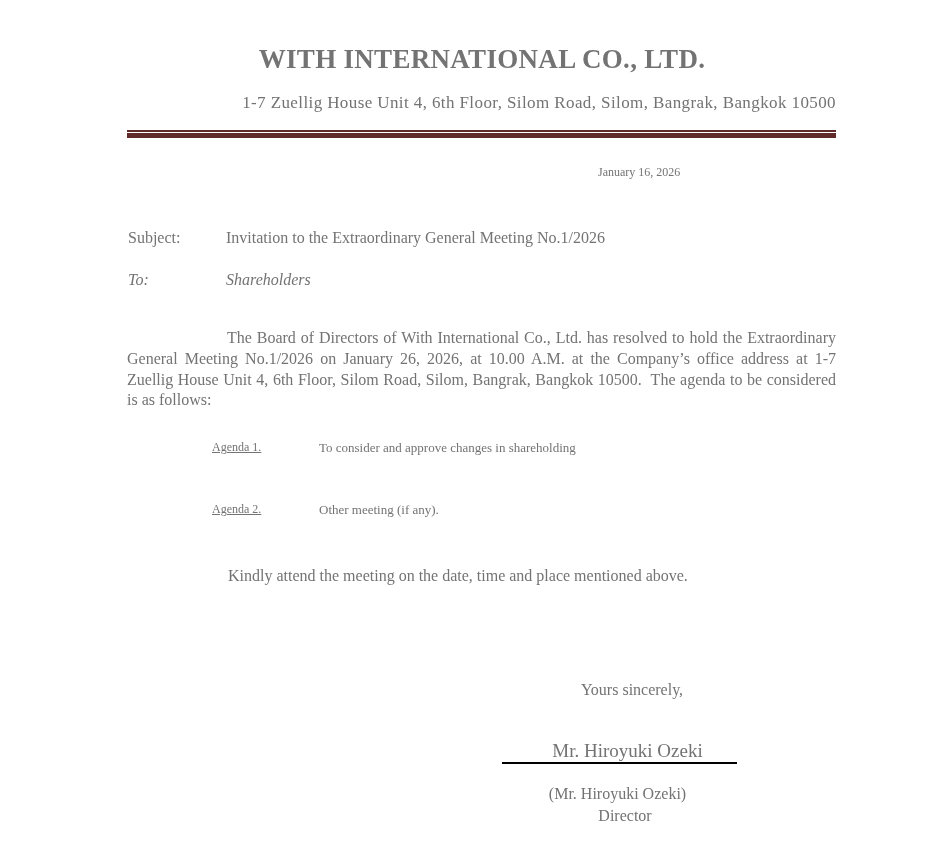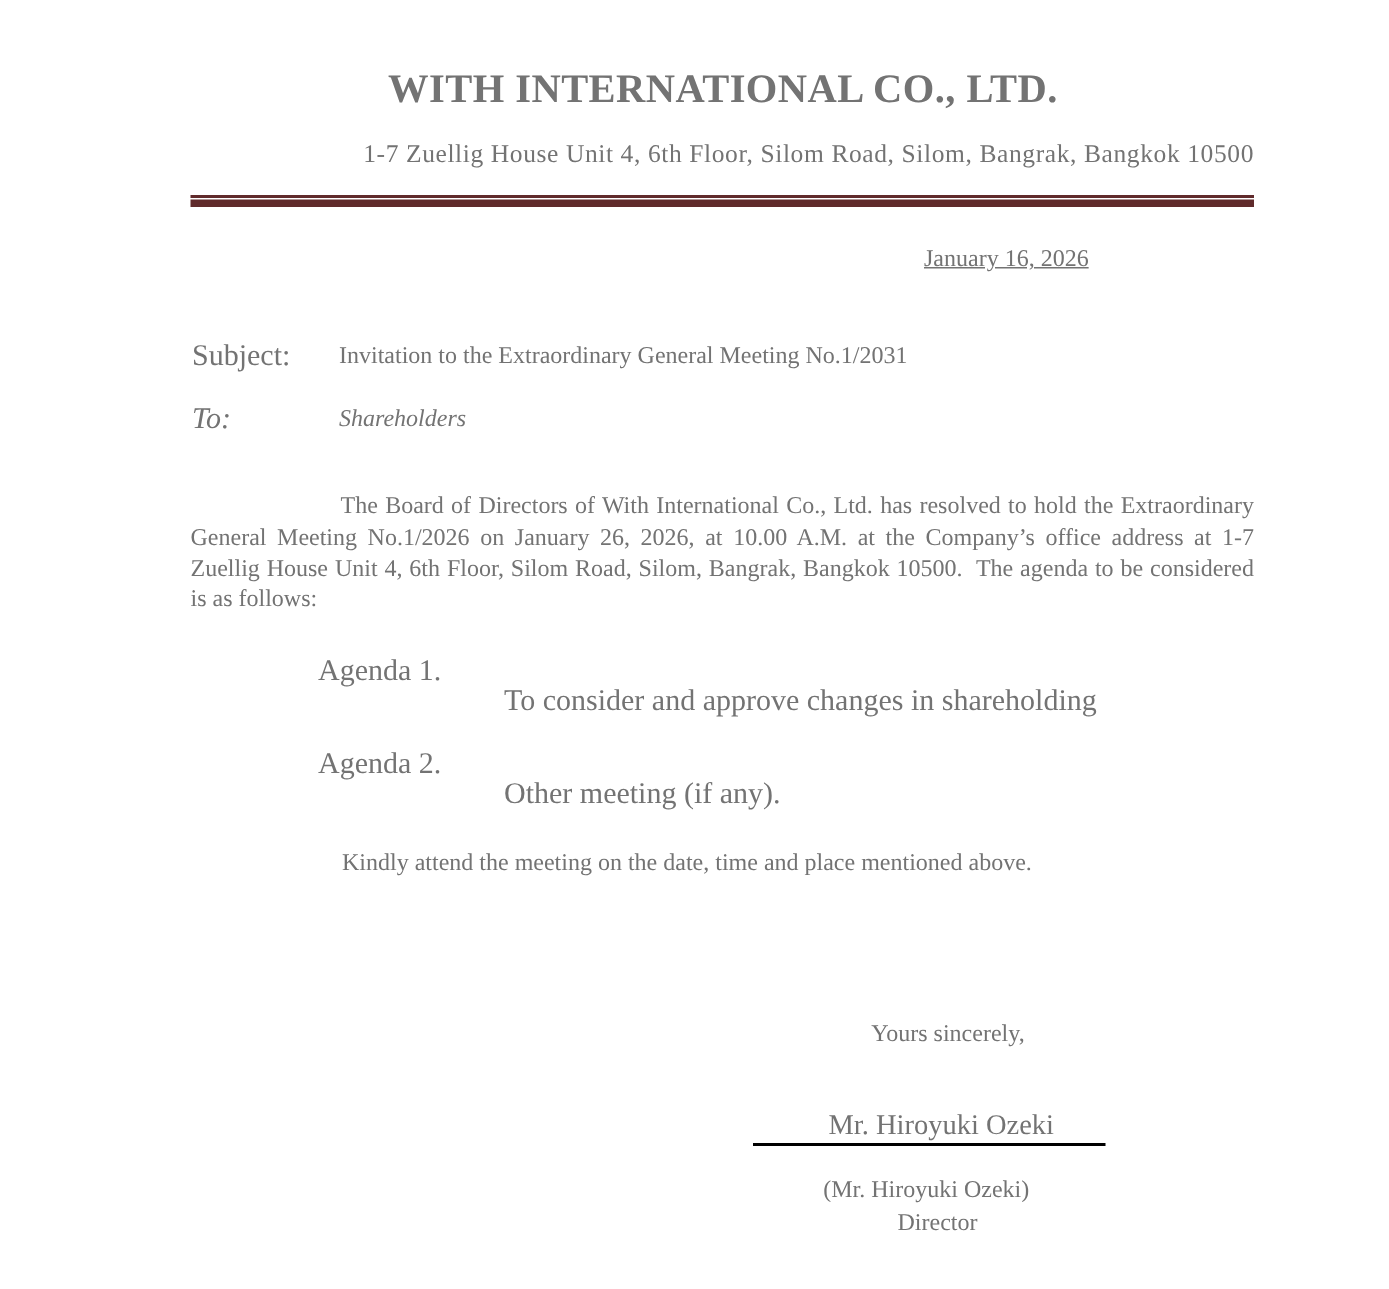--- a/index.html
+++ b/index.html
@@ -36,44 +36,43 @@
   }
   .header-rule {
     top: 130px; left: 127px; width: 709px;
     height: 8px;
     box-sizing: border-box;
     border-top: 2px solid #602a2b;
     border-bottom: 5px solid #602a2b;
   }
 
   .letter-date {
-    top: 162px; left: 616px;
-    font-size: 16px;
+    top: 162px; left: 598px;
+    font-size: 12px;
     line-height: 21px;
     white-space: nowrap;
-    text-decoration: underline;
   }
 
   .meta-row { left: 0; width: 926px; height: 21px; }
-  .meta-row .label { position: absolute; left: 128px; font-size: 20px; line-height: 21px; white-space: nowrap; }
+  .meta-row .label { position: absolute; left: 128px; font-size: 16px; line-height: 21px; white-space: nowrap; }
   .meta-row .value { position: absolute; left: 226px; font-size: 16px; line-height: 21px; white-space: nowrap; }
   .subject-row { top: 227px; }
   .to-row { top: 269px; font-style: italic; }
 
   .body-paragraph {
     top: 312px; left: 127px; width: 709px;
     font-size: 16px;
     line-height: 20.8px;
     text-align: justify;
     text-indent: 100px;
   }
 
   .agenda-row { left: 0; width: 926px; height: 21px; }
-  .agenda-row .agenda-label { position: absolute; left: 212px; font-size: 20px; line-height: 21px; white-space: nowrap; }
-  .agenda-row .agenda-text  { position: absolute; left: 336px; font-size: 20px; line-height: 21px; white-space: nowrap; margin-top: 20px; }
+  .agenda-row .agenda-label { position: absolute; left: 212px; font-size: 12px; line-height: 21px; white-space: nowrap; text-decoration: underline; }
+  .agenda-row .agenda-text  { position: absolute; left: 319px; font-size: 13px; line-height: 21px; white-space: nowrap; }
   .agenda-row-1 { top: 437px; }
   .agenda-row-2 { top: 499px; }
 
   .attendance-note {
     top: 565px; left: 228px;
     font-size: 16px;
     line-height: 21px;
     white-space: nowrap;
   }
 
@@ -121,21 +120,21 @@
   <h1 class="abs company-name">WITH INTERNATIONAL CO., LTD.</h1>
 
   <div class="abs company-address">1-7 Zuellig House Unit 4, 6th Floor, Silom Road, Silom, Bangrak, Bangkok 10500</div>
 
   <div class="abs header-rule" style="border-top-color: rgb(96, 42, 43); border-bottom-color: rgb(96, 42, 43);"></div>
 
   <div class="abs letter-date">January 16, 2026</div>
 
   <div class="abs meta-row subject-row">
     <span class="label">Subject:</span>
-    <span class="value">Invitation to the Extraordinary General Meeting No.1/2031</span>
+    <span class="value">Invitation to the Extraordinary General Meeting No.1/2026</span>
   </div>
 
   <div class="abs meta-row to-row">
     <span class="label">To:</span>
     <span class="value">Shareholders</span>
   </div>
 
   <p class="abs body-paragraph">The Board of Directors of With International Co., Ltd. has resolved to hold the Extraordinary General Meeting No.1/2026 on January 26, 2026, at 10.00 A.M. at the Company’s office address at 1-7 Zuellig House Unit 4, 6th Floor, Silom Road, Silom, Bangrak, Bangkok 10500.&nbsp; The agenda to be considered is as follows:</p>
 
   <div class="abs agenda-row agenda-row-1">

